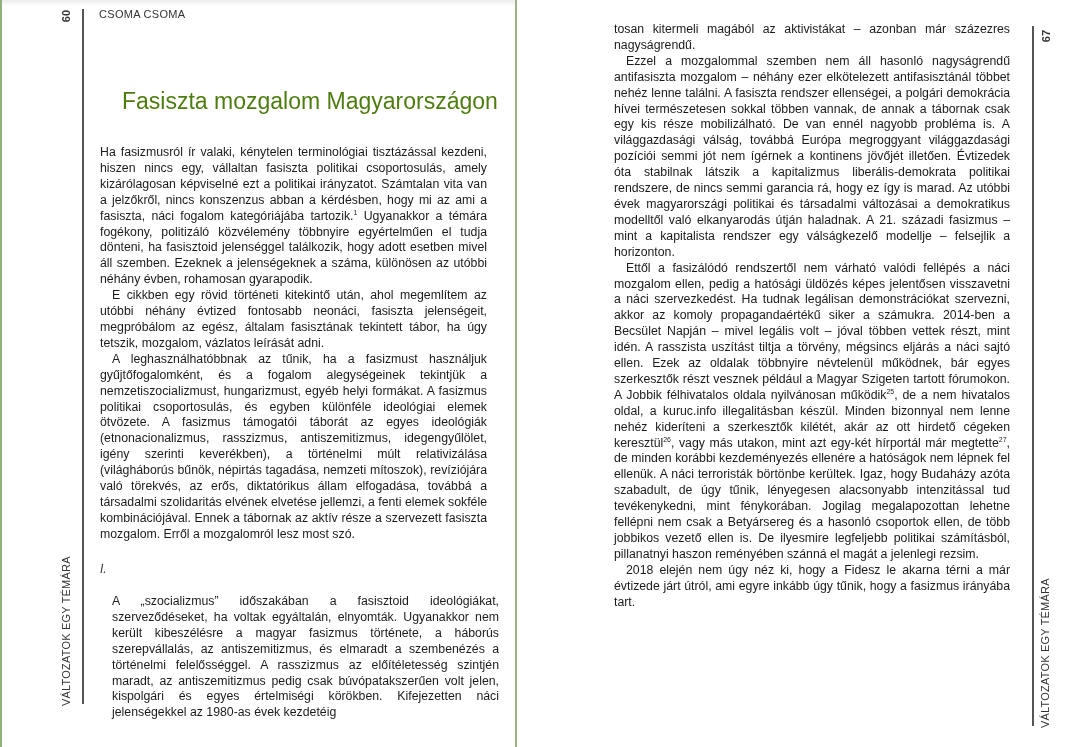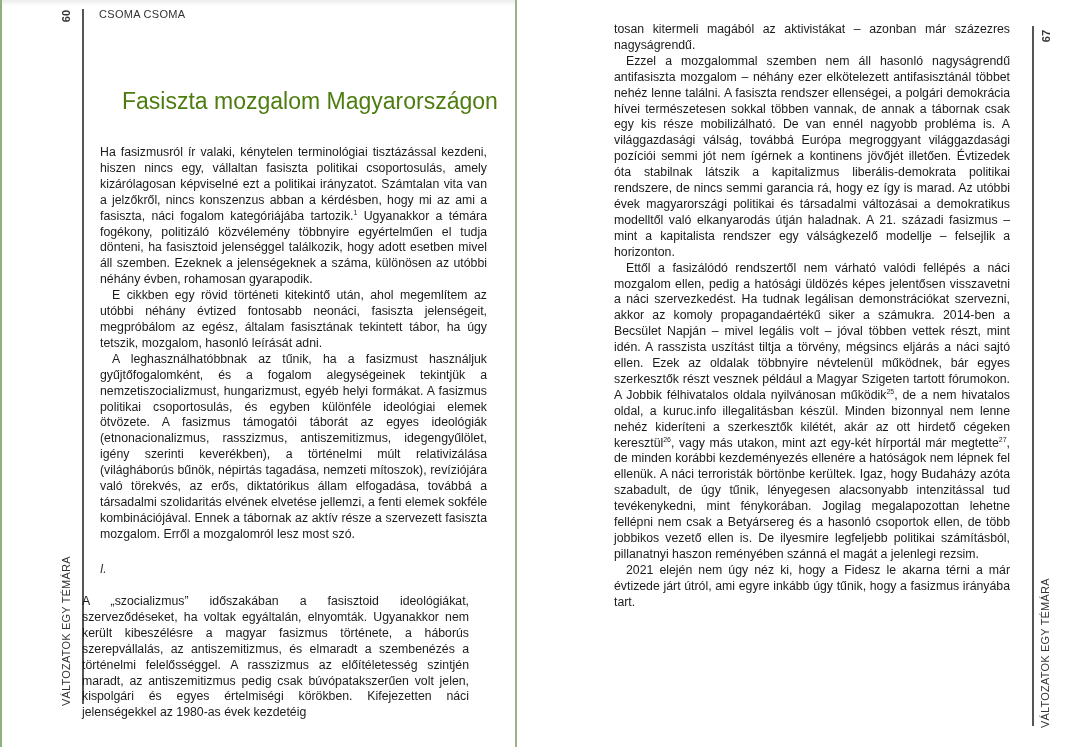--- a/index.html
+++ b/index.html
@@ -60,35 +60,35 @@
 <div class="page page-left">
   <div class="pagenum" style="left:58px; top:10px;">60</div>
   <div class="vrule" style="left:80px; top:9px; height:695px;"></div>
   <div class="runner" style="left:58px; top:706px;">VÁLTOZATOK EGY TÉMÁRA</div>
 
   <div class="author">CSOMA CSOMA</div>
   <div class="title">Fasiszta mozgalom Magyarországon</div>
 
   <div class="text" style="left:98px; top:145px; width:387px;">
     <p class="noindent"><span>Ha fasizmusról ír valaki, kénytelen terminológiai tisztázással kezdeni, hiszen nincs egy, vállaltan fasiszta politikai csoportosulás, amely kizárólagosan képviselné ezt a politikai irányzatot. Számtalan vita van a jelzőkről, nincs konszenzus abban a kérdésben, hogy mi az ami a fasiszta, náci fogalom kategóriájába tartozik.</span><sup>1</sup><span> Ugyanakkor a témára fogékony, politizáló közvélemény többnyire egyértelműen el tudja dönteni, ha fasisztoid jelenséggel találkozik, hogy adott esetben mivel áll szemben. Ezeknek a jelenségeknek a száma, különösen az utóbbi néhány évben, rohamosan gyarapodik.</span></p>
-    <p>E cikkben egy rövid történeti kitekintő után, ahol megemlítem az utóbbi néhány évtized fontosabb neonáci, fasiszta jelenségeit, megpróbálom az egész, általam fasisztának tekintett tábor, ha úgy tetszik, mozgalom, hasonló leírását adni.</p>
+    <p>E cikkben egy rövid történeti kitekintő után, ahol megemlítem az utóbbi néhány évtized fontosabb neonáci, fasiszta jelenségeit, megpróbálom az egész, általam fasisztának tekintett tábor, ha úgy tetszik, mozgalom, vázlatos leírását adni.</p>
     <p>A leghasználhatóbbnak az tűnik, ha a fasizmust használjuk gyűjtőfogalomként, és a fogalom alegységeinek tekintjük a nemzetiszocializmust, hungarizmust, egyéb helyi formákat. A fasizmus politikai csoportosulás, és egyben különféle ideológiai elemek ötvözete. A fasizmus támogatói táborát az egyes ideológiák (etnonacionalizmus, rasszizmus, antiszemitizmus, idegengyűlölet, igény szerinti keverékben), a történelmi múlt relativizálása (világháborús bűnök, népirtás tagadása, nemzeti mítoszok), revíziójára való törekvés, az erős, diktatórikus állam elfogadása, továbbá a társadalmi szolidaritás elvének elvetése jellemzi, a fenti elemek sokféle kombinációjával. Ennek a tábornak az aktív része a szervezett fasiszta mozgalom. Erről a mozgalomról lesz most szó.</p>
   </div>
 
   <div class="section">I.</div>
 
-  <div class="text" style="left:80px; top:594px; width:387px;">
+  <div class="text" style="left:110px; top:594px; width:387px;">
     <p class="noindent">A „szocializmus” időszakában a fasisztoid ideológiákat, szerveződéseket, ha voltak egyáltalán, elnyomták. Ugyanakkor nem került kibeszélésre a magyar fasizmus története, a háborús szerepvállalás, az antiszemitizmus, és elmaradt a szembenézés a történelmi felelősséggel. A rasszizmus az előítéletesség szintjén maradt, az antiszemitizmus pedig csak búvópatakszerűen volt jelen, kispolgári és egyes értelmiségi körökben. Kifejezetten náci jelenségekkel az 1980-as évek kezdetéig</p>
   </div>
 </div>
 
 <div class="page page-right">
   <div class="text" style="left:74px; top:22px; width:396px;">
     <p class="noindent">tosan kitermeli magából az aktivistákat – azonban már százezres nagyságrendű.</p>
     <p>Ezzel a mozgalommal szemben nem áll hasonló nagyságrendű antifasiszta mozgalom – néhány ezer elkötelezett antifasisztánál többet nehéz lenne találni. A fasiszta rendszer ellenségei, a polgári demokrácia hívei természetesen sokkal többen vannak, de annak a tábornak csak egy kis része mobilizálható. De van ennél nagyobb probléma is. A világgazdasági válság, továbbá Európa megroggyant világgazdasági pozíciói semmi jót nem ígérnek a kontinens jövőjét illetően. Évtizedek óta stabilnak látszik a kapitalizmus liberális-demokrata politikai rendszere, de nincs semmi garancia rá, hogy ez így is marad. Az utóbbi évek magyarországi politikai és társadalmi változásai a demokratikus modelltől való elkanyarodás útján haladnak. A 21. századi fasizmus – mint a kapitalista rendszer egy válságkezelő modellje – felsejlik a horizonton.</p>
     <p><span>Ettől a fasizálódó rendszertől nem várható valódi fellépés a náci mozgalom ellen, pedig a hatósági üldözés képes jelentősen visszavetni a náci szervezkedést. Ha tudnak legálisan demonstrációkat szervezni, akkor az komoly propagandaértékű siker a számukra. 2014-ben a Becsület Napján – mivel legális volt – jóval többen vettek részt, mint idén. A rasszista uszítást tiltja a törvény, mégsincs eljárás a náci sajtó ellen. Ezek az oldalak többnyire névtelenül működnek, bár egyes szerkesztők részt vesznek például a Magyar Szigeten tartott fórumokon. A Jobbik félhivatalos oldala nyilvánosan működik</span><sup>25</sup><span>, de a nem hivatalos oldal, a kuruc.info illegalitásban készül. Minden bizonnyal nem lenne nehéz kideríteni a szerkesztők kilétét, akár az ott hirdető cégeken keresztül</span><sup>26</sup><span>, vagy más utakon, mint azt egy-két hírportál már megtette</span><sup>27</sup><span>, de minden korábbi kezdeményezés ellenére a hatóságok nem lépnek fel ellenük. A náci terroristák börtönbe kerültek. Igaz, hogy Budaházy azóta szabadult, de úgy tűnik, lényegesen alacsonyabb intenzitással tud tevékenykedni, mint fénykorában. Jogilag megalapozottan lehetne fellépni nem csak a Betyársereg és a hasonló csoportok ellen, de több jobbikos vezető ellen is. De ilyesmire legfeljebb politikai számításból, pillanatnyi haszon reményében szánná el magát a jelenlegi rezsim.</span></p>
-    <p>2021 elején nem úgy néz ki, hogy a Fidesz le akarna térni a már évtizede járt útról, ami egyre inkább úgy tűnik, hogy a fasizmus irányába tart.</p>
+    <p>2018 elején nem úgy néz ki, hogy a Fidesz le akarna térni a már évtizede járt útról, ami egyre inkább úgy tűnik, hogy a fasizmus irányába tart.</p>
   </div>
 
   <div class="vrule" style="left:492px; top:26px; height:700px;"></div>
   <div class="pagenum" style="left:500px; top:30px;">67</div>
   <div class="runner" style="left:499px; top:728px;">VÁLTOZATOK EGY TÉMÁRA</div>
 </div>
 
 </body></html>

